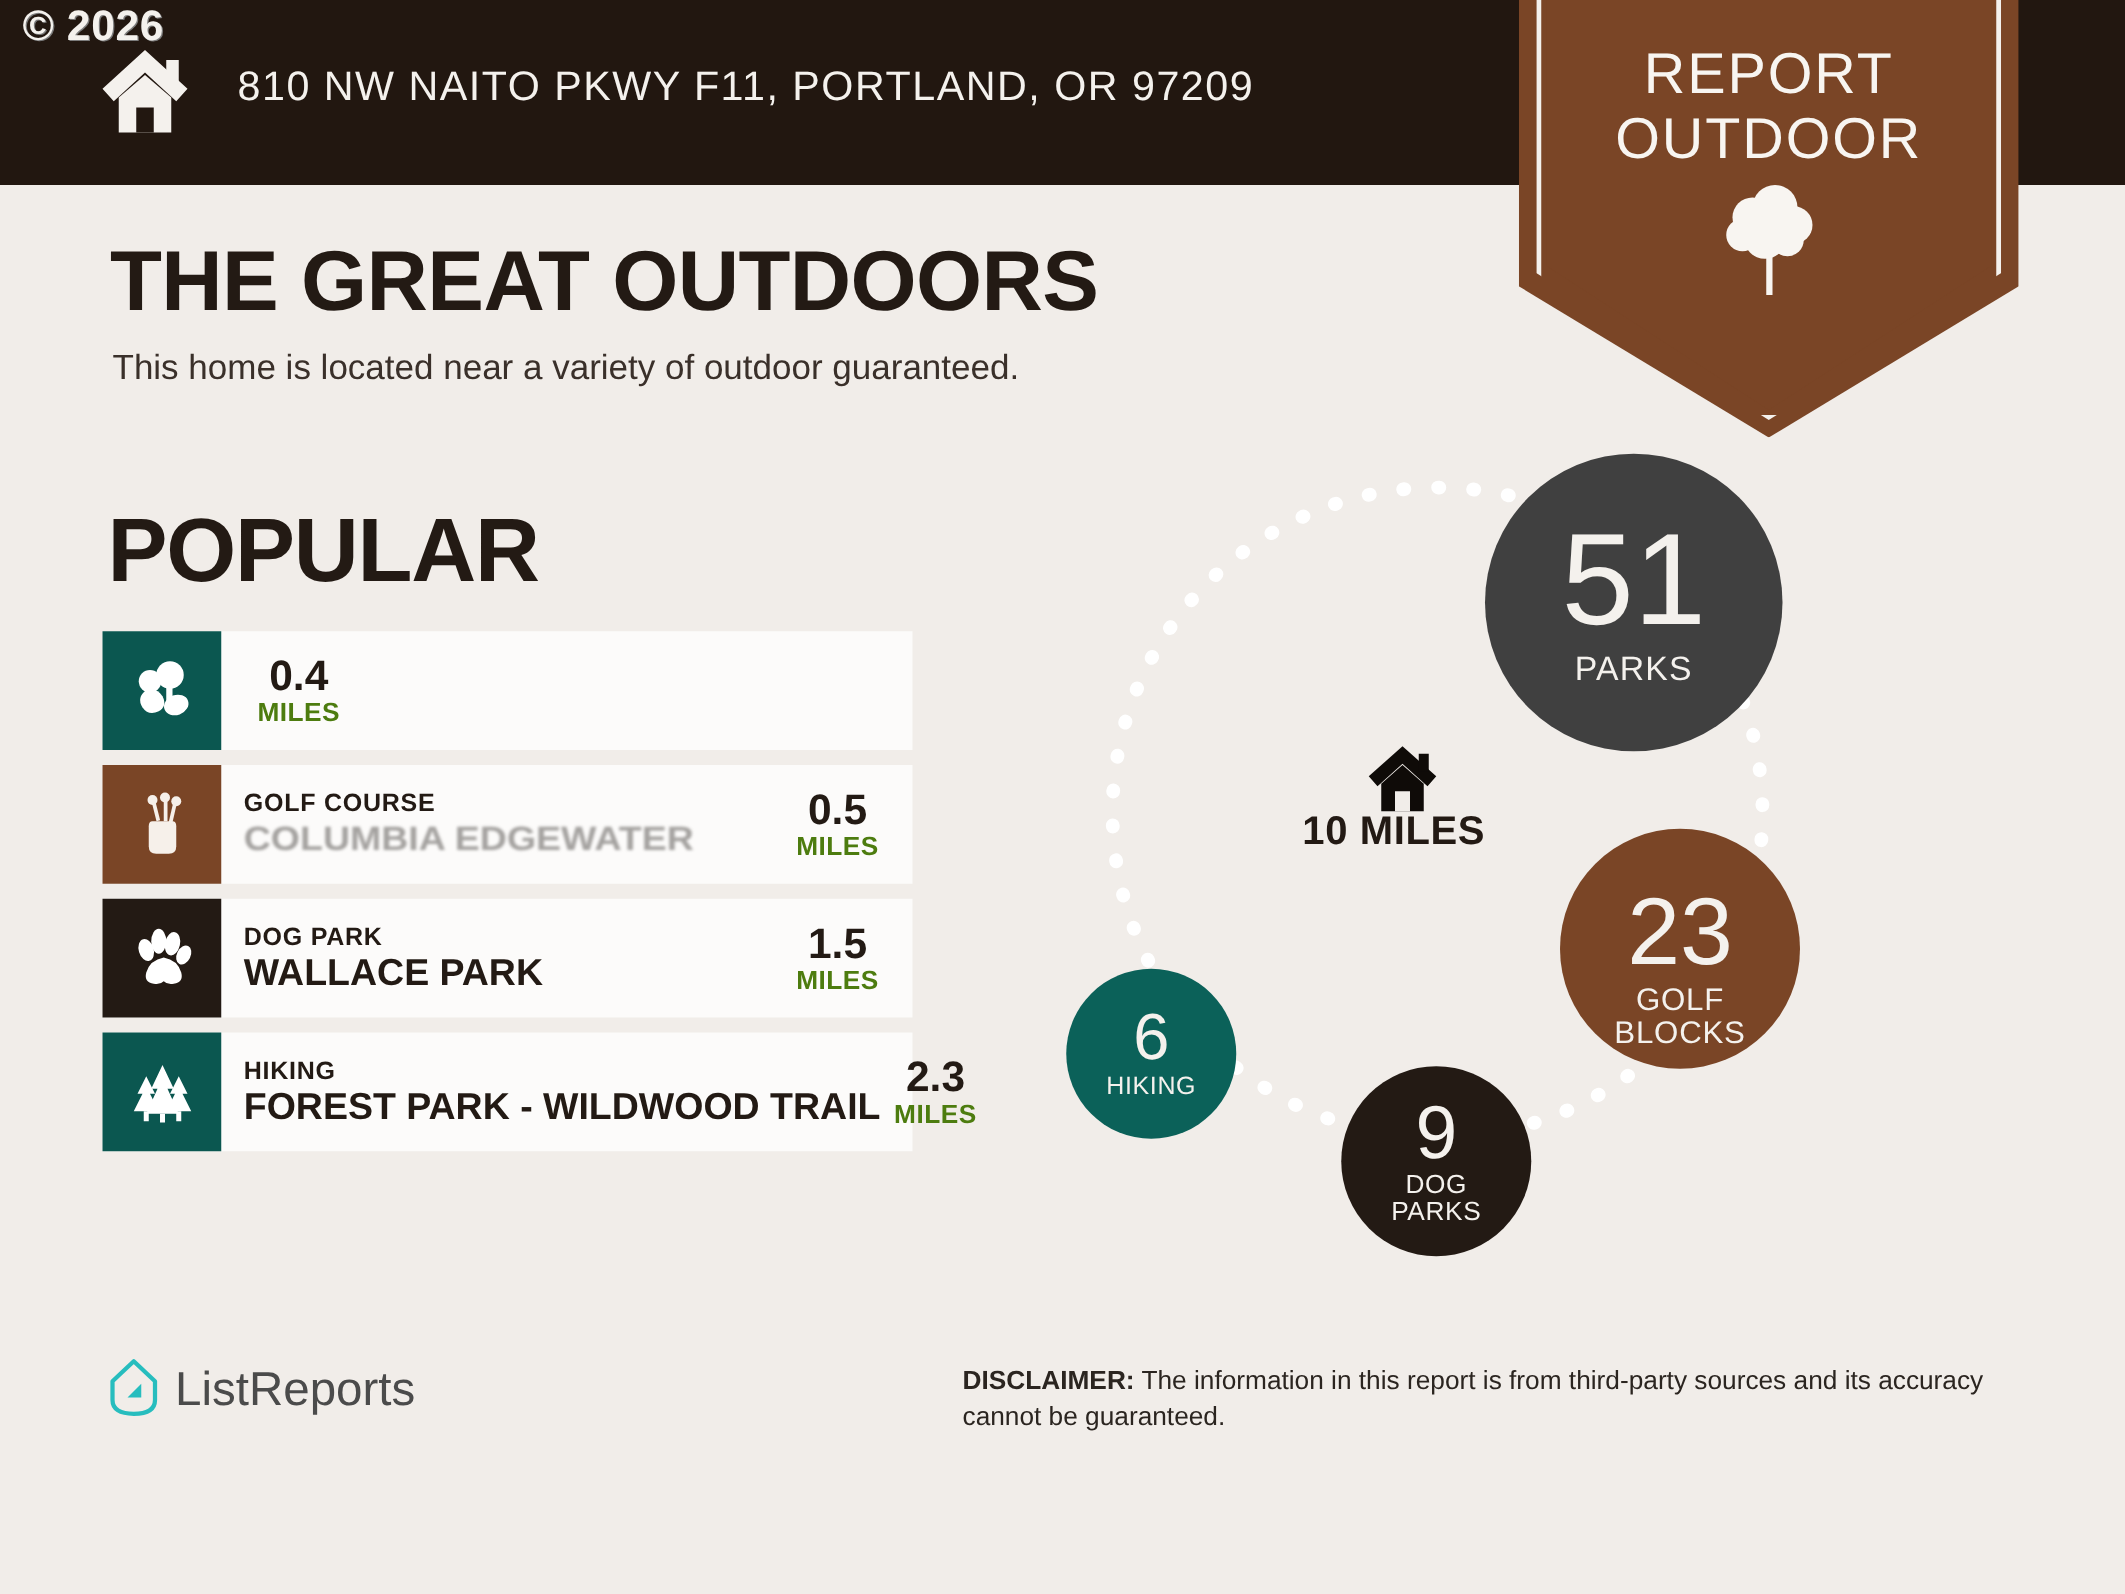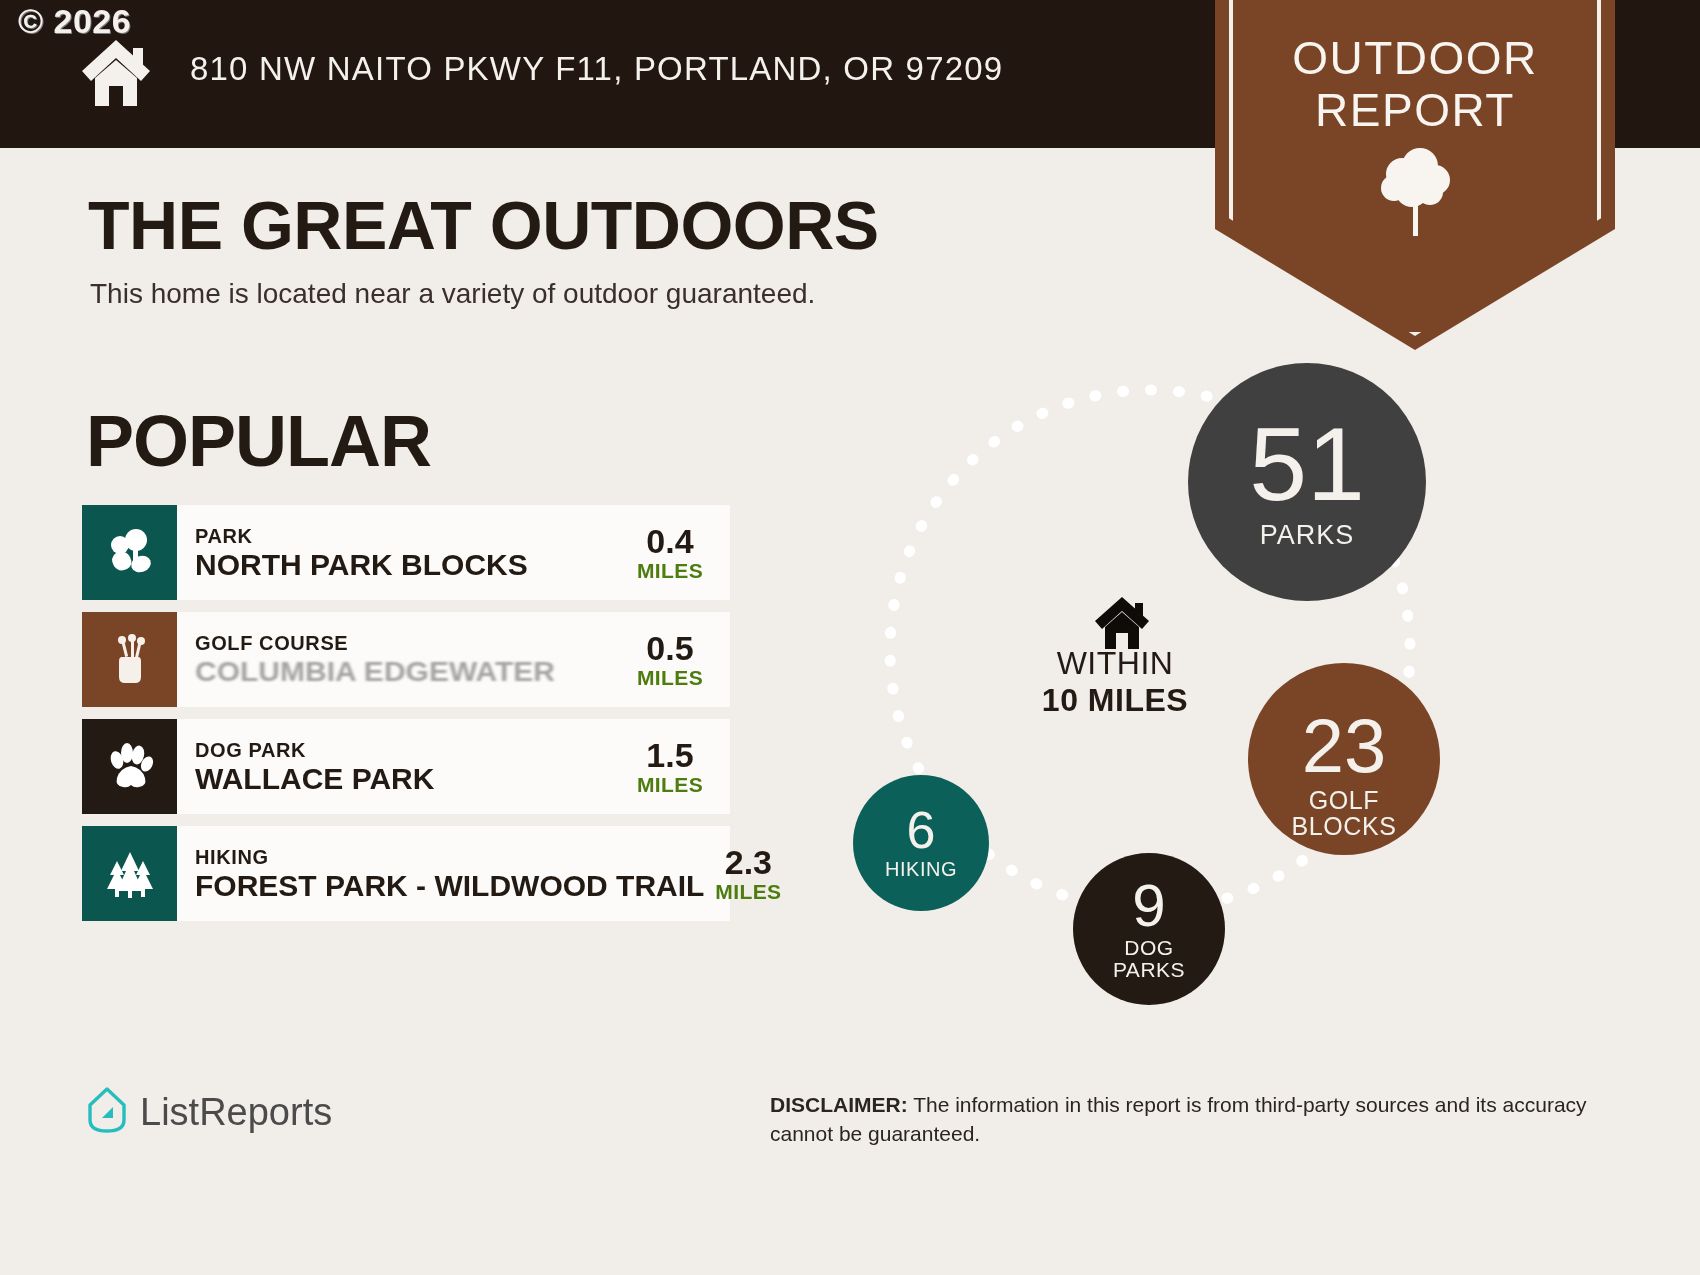--- a/index.html
+++ b/index.html
@@ -168,22 +168,22 @@
     <rect x="31" y="48" width="14" height="20" fill="#221710"></rect>
   </svg>
 </div>
 
 <div id="header-address">810 NW NAITO PKWY F11, PORTLAND, OR 97209</div>
 
 <div id="badge">
   <div class="shape"></div>
   <div class="inner-line"></div>
   <div id="badge-title">
+    <div>REPORT</div>
     <div>OUTDOOR</div>
-    <div>REPORT</div>
   </div>
   <div id="badge-tree">
     <svg width="86" height="96" viewBox="0 0 86 96" aria-hidden="true">
       <g fill="#F8F5F1">
         <circle cx="30" cy="30" r="16"></circle>
         <circle cx="48" cy="22" r="18"></circle>
         <circle cx="63" cy="36" r="15"></circle>
         <circle cx="22" cy="44" r="13"></circle>
         <circle cx="40" cy="46" r="17"></circle>
         <circle cx="58" cy="48" r="13"></circle>
@@ -207,24 +207,20 @@
         <g fill="#FFFFFF">
           <circle cx="33" cy="14" r="11"></circle>
           <circle cx="17" cy="19" r="9"></circle>
           <rect x="30" y="20" width="5" height="16"></rect>
           <path d="M14 26 q-8 6 -3 14 q5 7 13 3 q7 -4 3 -12 q-4 -7 -13 -5 Z"></path>
           <ellipse cx="38" cy="38" rx="10" ry="8" transform="rotate(-20 38 38)"></ellipse>
         </g>
       </svg>
     </div>
     <div class="row-body">
-      <div class="row-text">
-        <div class="row-cat">PARK</div>
-        <div class="row-name">NORTH PARK BLOCKS</div>
-      </div>
       <div class="row-dist">
         <div class="val">0.4</div>
         <div class="unit">MILES</div>
       </div>
     </div>
   </div>
 
   <div class="list-row">
     <div class="row-icon" style="background:#7A4526">
       <svg width="54" height="54" viewBox="0 0 54 54" aria-hidden="true">
@@ -336,21 +332,20 @@
   <div id="center-house">
     <svg width="60" height="56" viewBox="0 0 60 56" aria-hidden="true">
       <path d="M30 2 L3 26 L10 34 L30 16 L50 34 L57 26 Z" fill="#0F0B08"></path>
       <rect x="43" y="8" width="8" height="14" fill="#0F0B08"></rect>
       <path d="M13 32 L13 54 L47 54 L47 32 L30 17 Z" fill="#0F0B08"></path>
       <rect x="24" y="38" width="12" height="16" fill="#F1EDE9"></rect>
     </svg>
   </div>
 
   <div id="center-text">
-    <div class="l1">WITHIN</div>
     <div class="l2">10 MILES</div>
   </div>
 </div>
 
 <div id="footer-logo">
   <span>
     <svg width="42" height="48" viewBox="0 0 42 48" aria-hidden="true">
       <path d="M21 3 L38 19 L38 34 Q38 45 21 45 Q4 45 4 34 L4 19 Z" fill="none" stroke="#27BDBE" stroke-width="3.4" stroke-linejoin="round"></path>
       <path d="M27 21 L27 32 L16 32 Z" fill="#27BDBE"></path>
     </svg>

